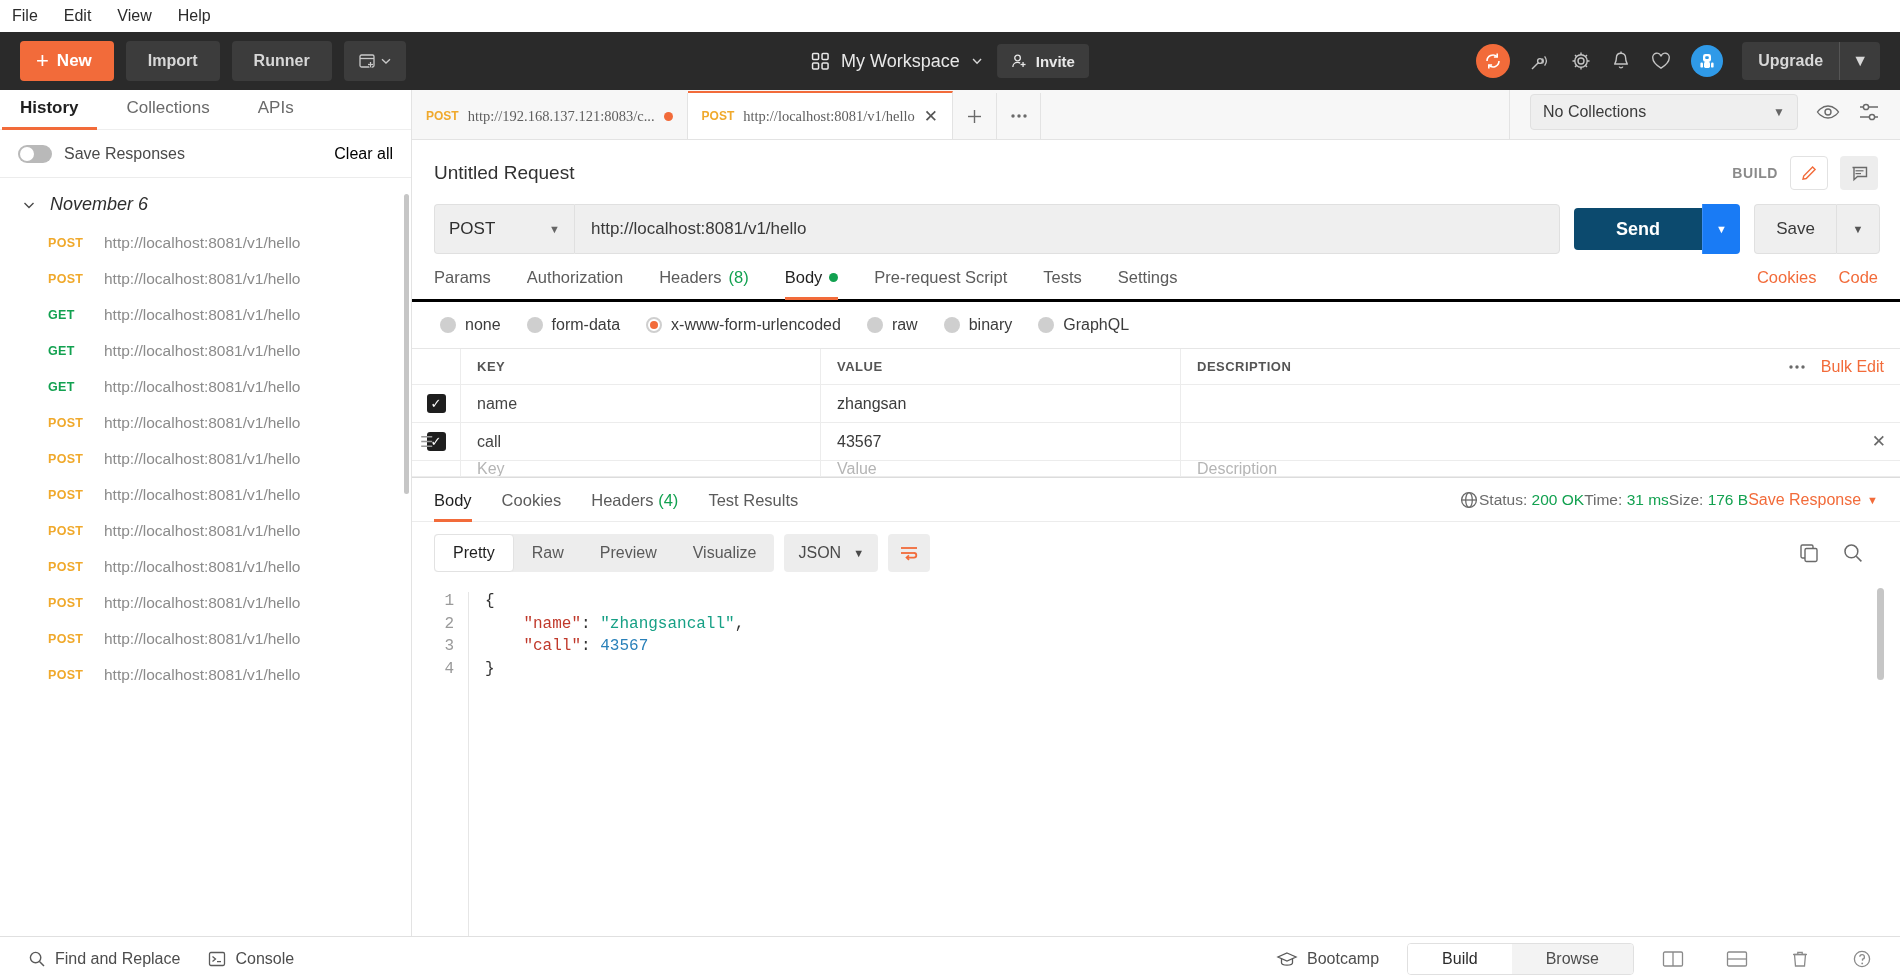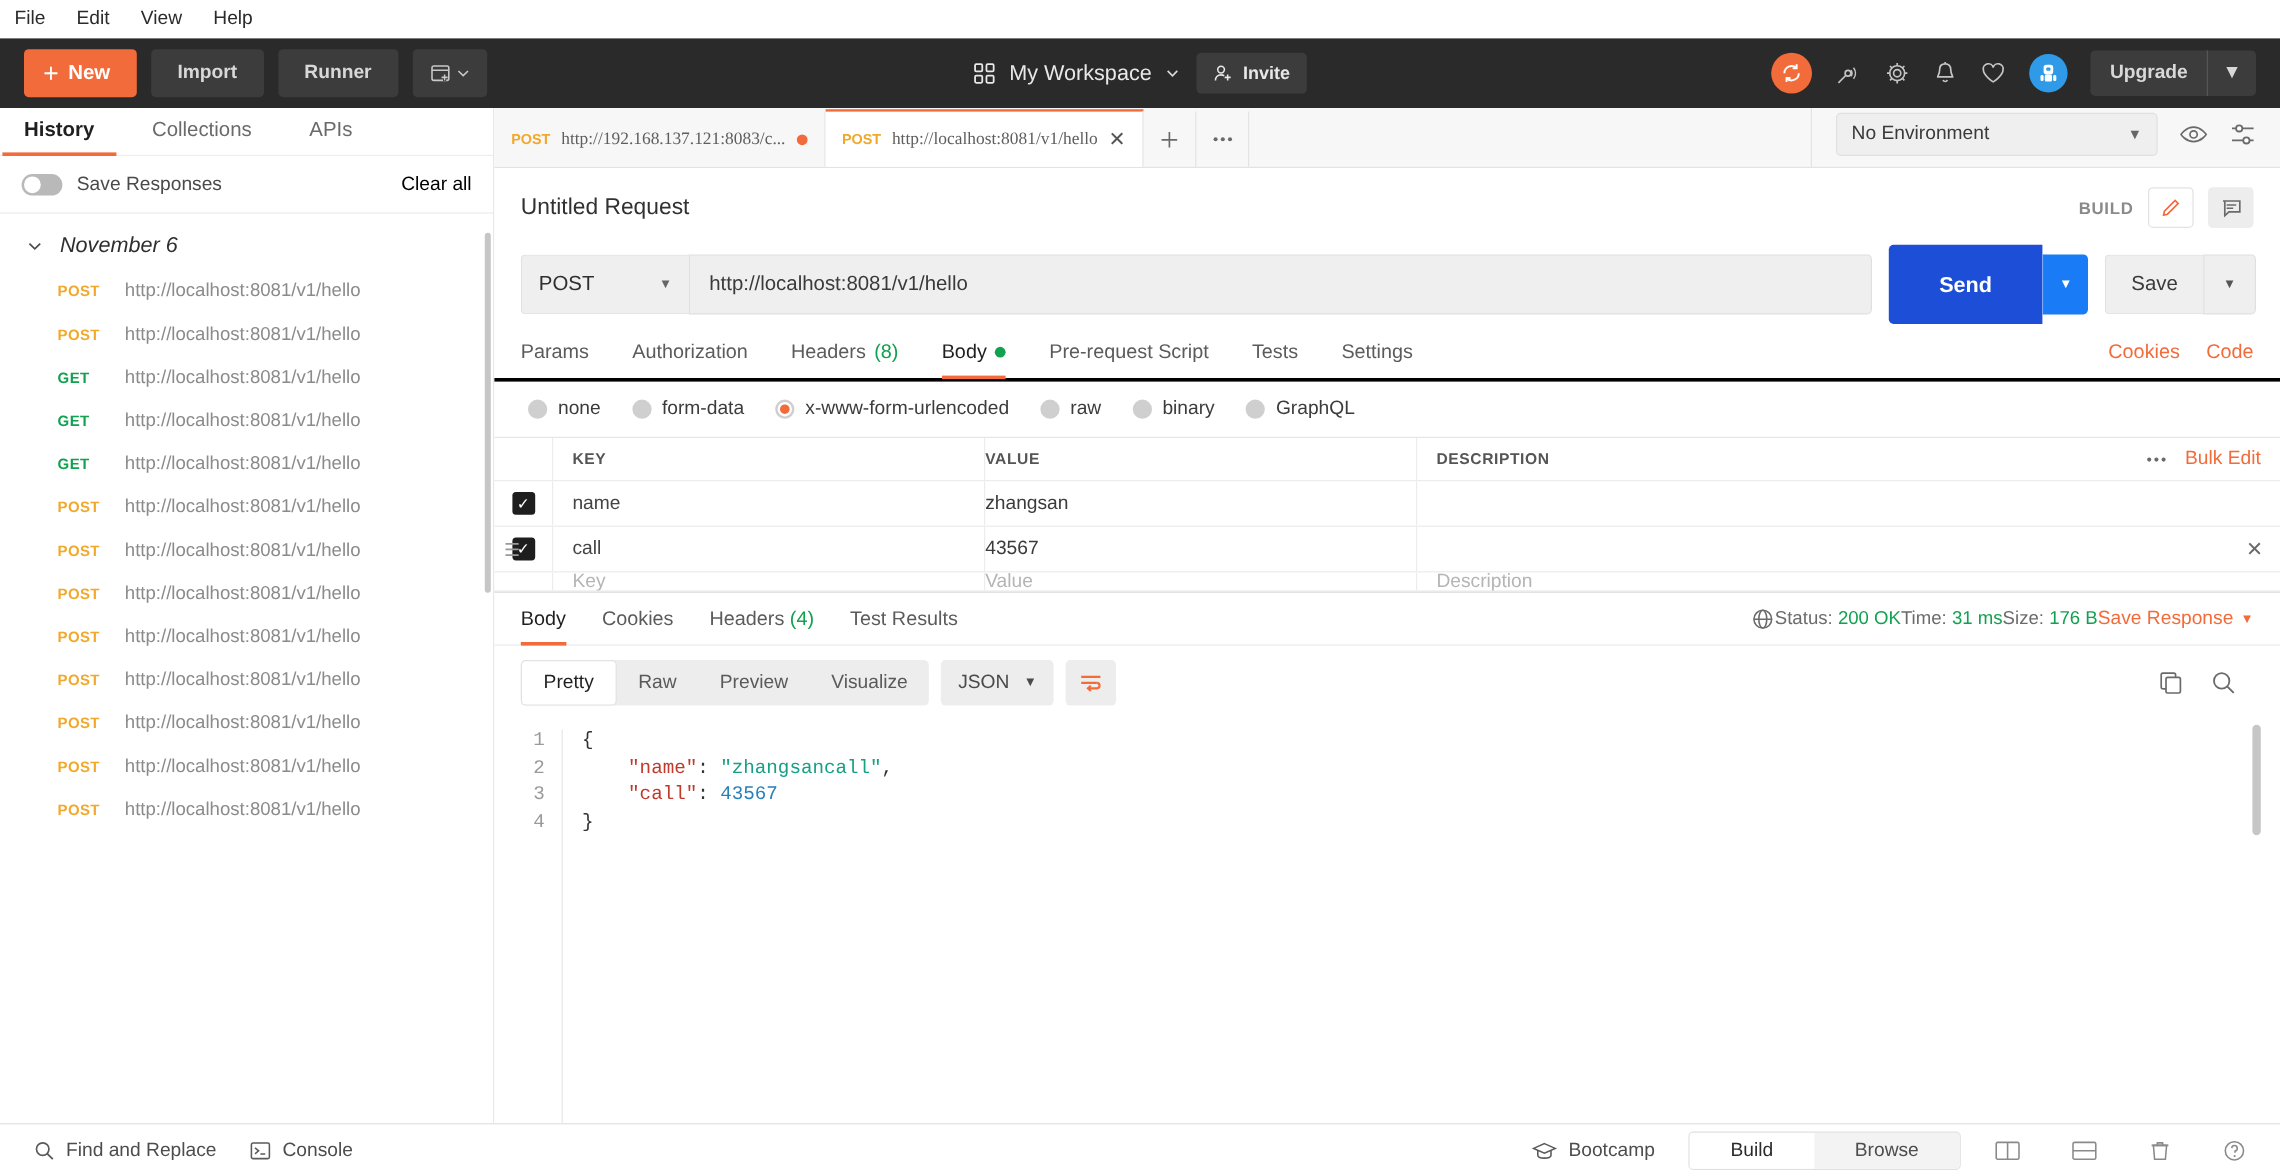--- a/index.html
+++ b/index.html
@@ -115,21 +115,21 @@
   .sqbtn.plain { background:#ededed; }
 
   .urlrow { display:flex; align-items:center; padding:6px 20px 0 22px; gap:14px; }
   .method-box { width:140px; height:50px; background:#efefef; border:1px solid #e0e0e0;
     border-right:none; border-radius:4px 0 0 4px; display:flex; align-items:center;
     padding:0 14px; font-size:17px; color:#2f2f2f; cursor:pointer; }
   .method-box .car { margin-left:auto; color:#666; font-size:11px; }
   .url-box { flex:1; height:50px; background:#efefef; border:1px solid #e0e0e0;
     border-radius:0 4px 4px 0; display:flex; align-items:center; padding:0 16px;
     font-size:17px; color:#3a3a3a; cursor:text; }
-  .send-btn { width:128px; height:66px; background:#1d4ed8; color:#fff; font-size:18px;
+  .send-btn { width:128px; height:42px; background:#0c4a6e; color:#fff; font-size:18px;
     font-weight:600; display:flex; align-items:center; justify-content:center;
     border-radius:4px 0 0 4px; cursor:pointer; }
   .send-car { width:38px; height:50px; background:#197bf5; color:#fff;
     border-left:1px solid #3b8ef6; border-radius:0 4px 4px 0; display:flex;
     align-items:center; justify-content:center; font-size:11px; cursor:pointer;
     margin-right:14px; }
   .save-btn { width:82px; height:50px; background:#efefef; border:1px solid #e0e0e0;
     border-right:none; border-radius:4px 0 0 4px; display:flex; align-items:center;
     justify-content:center; font-size:17px; color:#3a3a3a; cursor:pointer; }
   .save-car { width:44px; height:50px; background:#efefef; border:1px solid #e0e0e0;
@@ -157,21 +157,21 @@
     border-radius:50%; background:#f26b3a; }
 
   
   .ptable { border-top:1px solid #e6e6e6; }
   .prow { display:flex; height:38px; align-items:center; border-bottom:1px solid #ececec; }
   .prow.head { height:36px; }
   .pc-chk { width:48px; display:flex; align-items:center; justify-content:center;
     position:relative; height:100%; }
   .pc-key { width:360px; padding-left:16px; border-left:1px solid #ececec; height:100%;
     display:flex; align-items:center; }
-  .pc-val { width:360px; border-left:1px solid #ececec; height:100%;
+  .pc-val { width:360px; padding-left:16px; border-left:1px solid #ececec; height:100%;
     display:flex; align-items:center; }
   .pc-desc { flex:1; padding-left:16px; border-left:1px solid #ececec; height:100%;
     display:flex; align-items:center; }
   .hdr-txt { font-size:13px; font-weight:700; letter-spacing:.5px; color:#555; }
   .cell-txt { font-size:16px; color:#3b3b3b; }
   .cell-txt.key { color:#444; }
   .cbox { width:19px; height:19px; background:#1e1e1e; border-radius:3px; color:#fff;
     display:flex; align-items:center; justify-content:center; font-size:13px;
     cursor:pointer; }
   .drag { position:absolute; left:8px; color:#9a9a9a; font-size:15px; cursor:grab; }
@@ -438,21 +438,21 @@
         </div>
         <div class="tab-dots">
           <svg width="20" height="6" viewBox="0 0 20 6">
             <circle cx="4" cy="3" r="1.7" fill="#6a6a6a"></circle>
             <circle cx="10" cy="3" r="1.7" fill="#6a6a6a"></circle>
             <circle cx="16" cy="3" r="1.7" fill="#6a6a6a"></circle>
           </svg>
         </div>
         <div class="env-area">
           <div class="env-select">
-            <span>No Environment</span>
+            <span>No Collections</span>
             <span class="car">▼</span>
           </div>
           <div class="ticon">
             <svg width="24" height="18" viewBox="0 0 24 18">
               <path d="M1.5 9S5.3 3 12 3s10.5 6 10.5 6-3.8 6-10.5 6S1.5 9 1.5 9z" fill="none" stroke="#6a6a6a" stroke-width="1.4"></path>
               <circle cx="12" cy="9" r="3" fill="none" stroke="#6a6a6a" stroke-width="1.4"></circle>
             </svg>
           </div>
           <div class="ticon">
             <svg width="22" height="20" viewBox="0 0 22 20">

